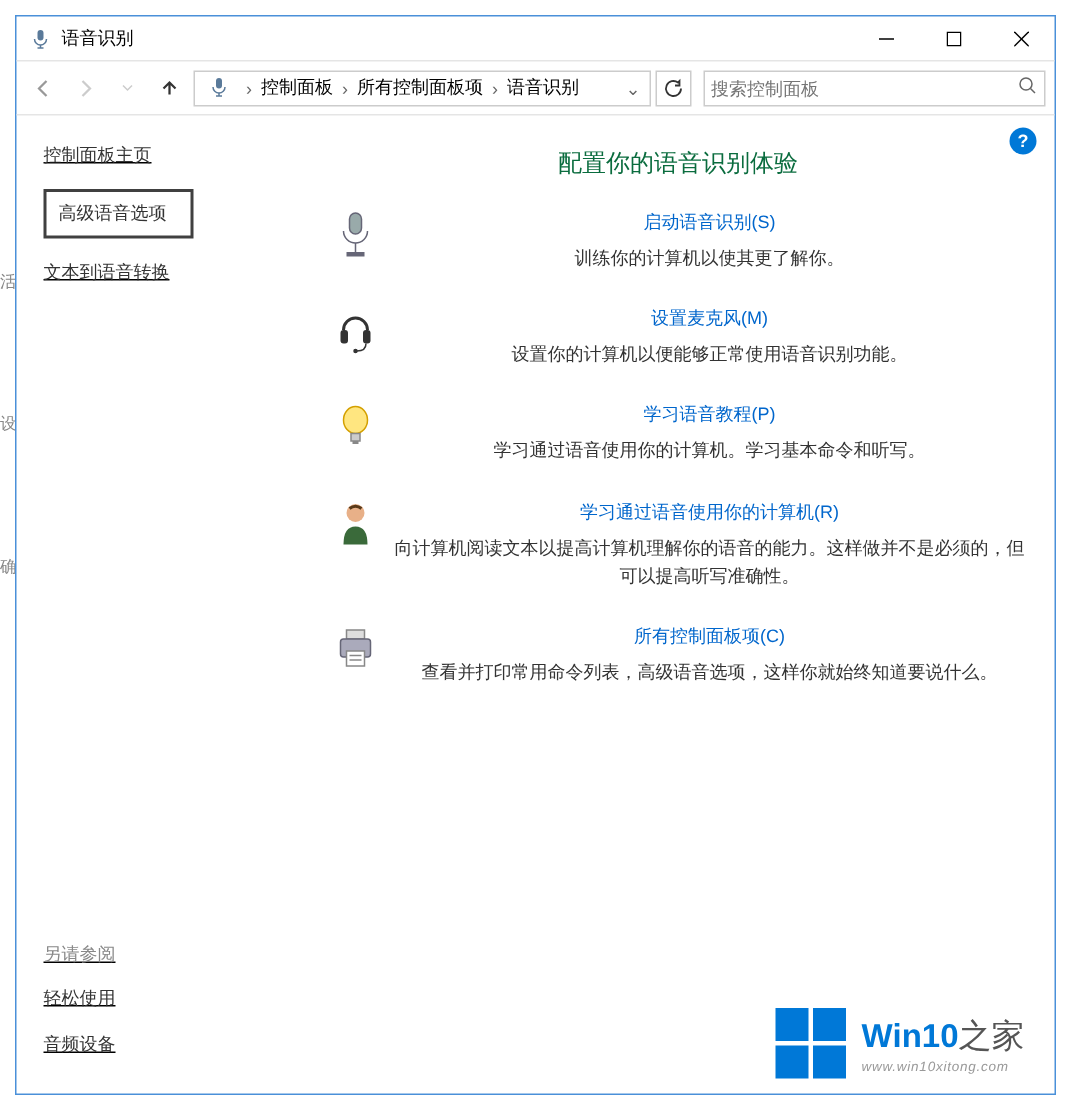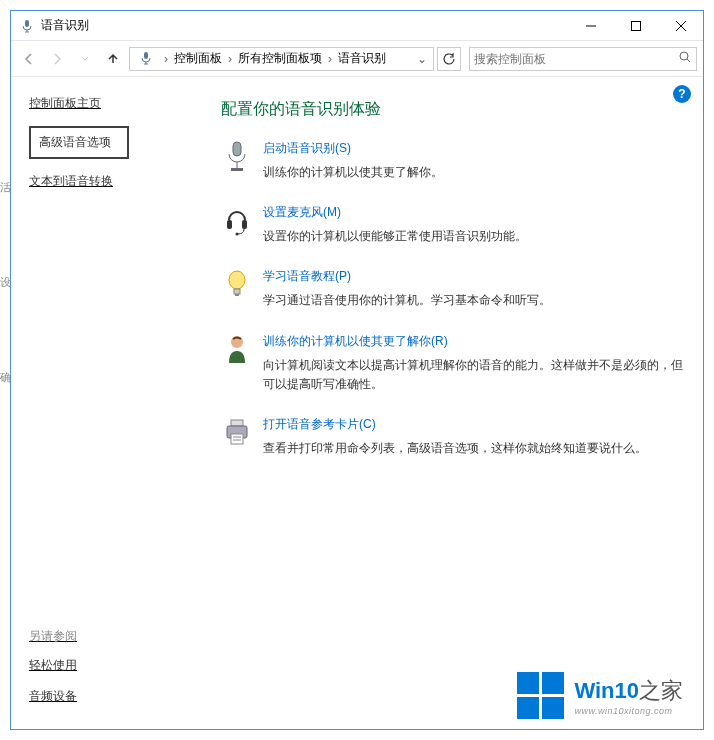--- a/index.html
+++ b/index.html
@@ -22,21 +22,21 @@
     .searchbox { width: 228px; height: 24px; border: 1px solid #ccc; display: flex; align-items: center; padding: 0 4px; margin-left: 4px; }
     .searchbox input { border: none; outline: none; flex: 1; font-size: 12px; color: #888; }
     .search-icon { color: #666; }
     .content { flex: 1; display: flex; position: relative; }
     .help-icon { position: absolute; right: 12px; top: 8px; width: 18px; height: 18px; border-radius: 50%; background: #0078d7; color: #fff; font-size: 12px; display: flex; align-items: center; justify-content: center; cursor: pointer; font-weight: bold; }
     .sidebar { width: 210px; padding: 18px 0 10px 18px; display: flex; flex-direction: column; text-decoration: underline; }
     .sidebar-top { flex: 1; }
     .side-link { display: block; color: #333; font-size: 12px; margin-bottom: 14px; cursor: pointer; }
     .side-link.highlighted { border: 2px solid #404040; padding: 6px 16px 6px 8px; display: inline-block; }
     .side-heading { color: #888; font-size: 12px; margin-bottom: 12px; }
-    .main { flex: 1; padding: 22px 20px 10px 0; }
+    .main { flex: 1; padding: 22px 20px 10px 0; text-align: center; }
     .main-title { color: #0a6c3e; font-size: 16px; font-weight: normal; margin-bottom: 20px; }
     .option { display: flex; margin-bottom: 22px; }
     .option-icon { width: 32px; height: 32px; margin-right: 10px; flex-shrink: 0; display: flex; align-items: flex-start; justify-content: center; }
     .option-body { flex: 1; }
     .option-link { color: #0066cc; font-size: 12px; cursor: pointer; display: inline-block; margin-bottom: 6px; }
     .option-desc { color: #333; font-size: 12px; line-height: 1.6; }
     .watermark { position: absolute; right: 20px; bottom: 10px; display: flex; align-items: center; gap: 10px; pointer-events: none; }
     .wm-logo { display: grid; grid-template-columns: 22px 22px; grid-template-rows: 22px 22px; gap: 3px; }
     .wm-logo div { background: #0078d7; }
     .wm-text { display: flex; flex-direction: column; }
@@ -204,37 +204,37 @@
 
       <div class="option">
         <div class="option-icon">
           <svg width="28" height="32">
               <circle cx="14" cy="9" r="6" fill="#e8b088"></circle>
               <path d="M10 6q4-3 8 0" stroke="#5a3a1a" fill="none" stroke-width="2"></path>
               <path d="M6 30q0-12 8-12t8 12" fill="#3a6a3a"></path>
             </svg>
         </div>
         <div class="option-body">
-          <a class="option-link">训练你的计算机以使其更了解你(R)</a>
+          <a class="option-link">学习通过语音使用你的计算机(R)</a>
           <div class="option-desc">向计算机阅读文本以提高计算机理解你的语音的能力。这样做并不是必须的，但可以提高听写准确性。</div>
         </div>
       </div>
 
       <div class="option">
         <div class="option-icon">
           <svg width="28" height="32">
               <rect x="8" y="4" width="12" height="6" fill="#ddd" stroke="#888"></rect>
               <rect x="4" y="10" width="20" height="12" rx="2" fill="#aab" stroke="#667"></rect>
               <rect x="8" y="18" width="12" height="10" fill="#fff" stroke="#888"></rect>
               <line x1="10" y1="21" x2="18" y2="21" stroke="#888"></line>
               <line x1="10" y1="24" x2="18" y2="24" stroke="#888"></line>
             </svg>
         </div>
         <div class="option-body">
-          <a class="option-link">打开语音参考卡片(C)</a>
+          <a class="option-link">所有控制面板项(C)</a>
           <div class="option-desc">查看并打印常用命令列表，高级语音选项，这样你就始终知道要说什么。</div>
         </div>
       </div>
     </div>
   </div>
 
   <div class="watermark">
     <div class="wm-logo">
         <div></div>
         <div></div>

